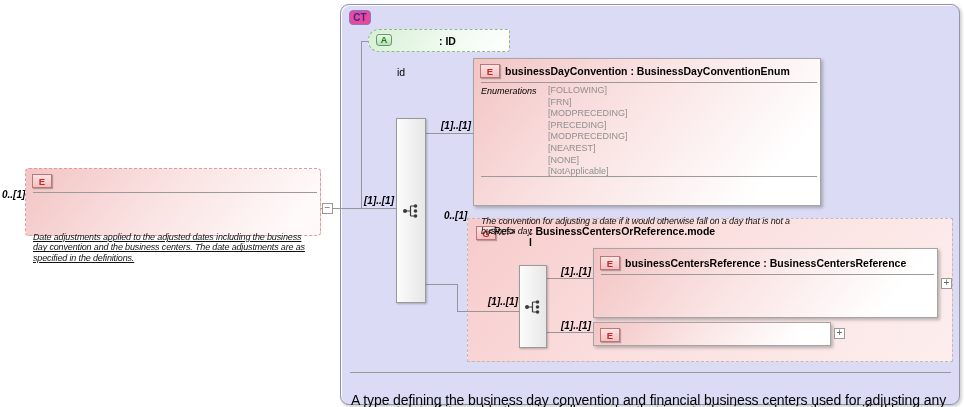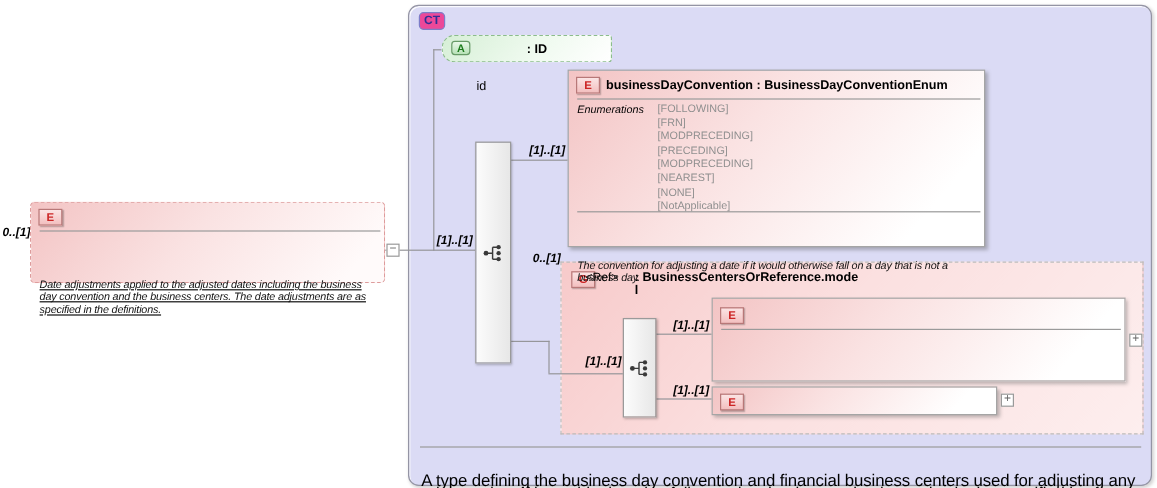--- a/index.html
+++ b/index.html
@@ -195,20 +195,21 @@
         <div>[NotApplicable]</div>
       </div>
     </div>
     <div class="inner-sep"></div>
     <div class="desc">The convention for adjusting a date if it would otherwise fall on a day that is not a business day.</div>
   </div>
 
   <div class="card" style="left:593px;top:248px;width:345px;height:70px;">
     <div class="card-header" style="padding-top:7px;">
       <span class="badge badge-e">E</span>
+      <span class="card-title">businessCentersReference : BusinessCentersReference</span>
     </div>
     <div class="inner-sep"></div>
   </div>
 
   <div class="card" style="left:593px;top:322px;width:238px;height:24px;">
     <div class="card-header" style="padding-top:5px;">
       <span class="badge badge-e">E</span>
     </div>
   </div>
 

